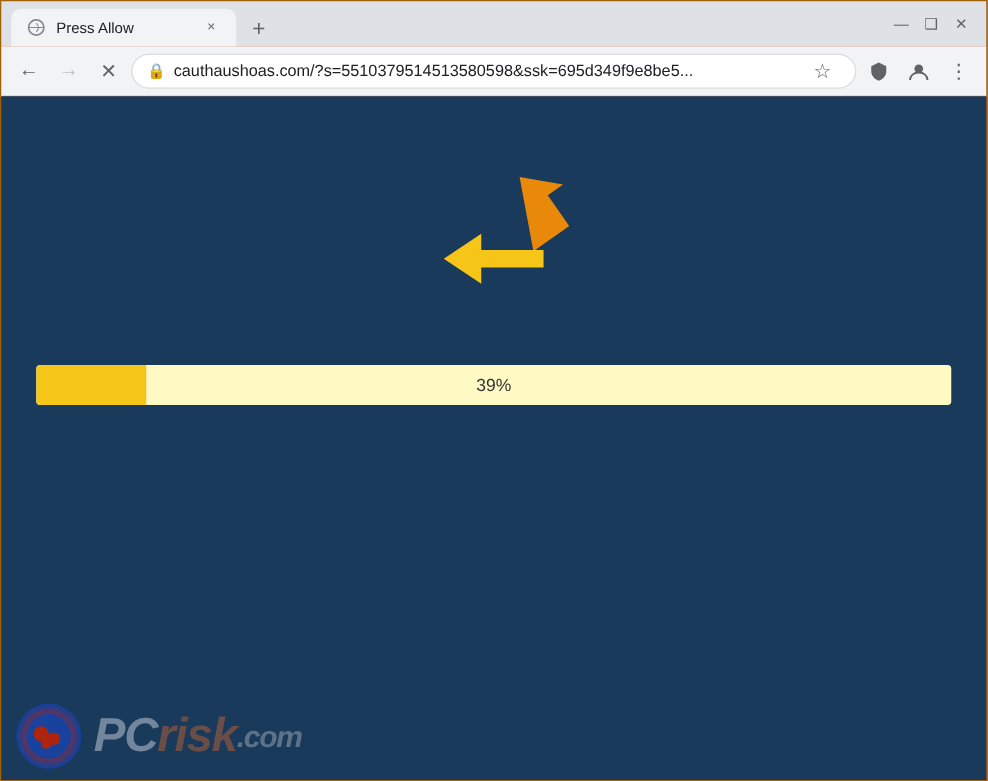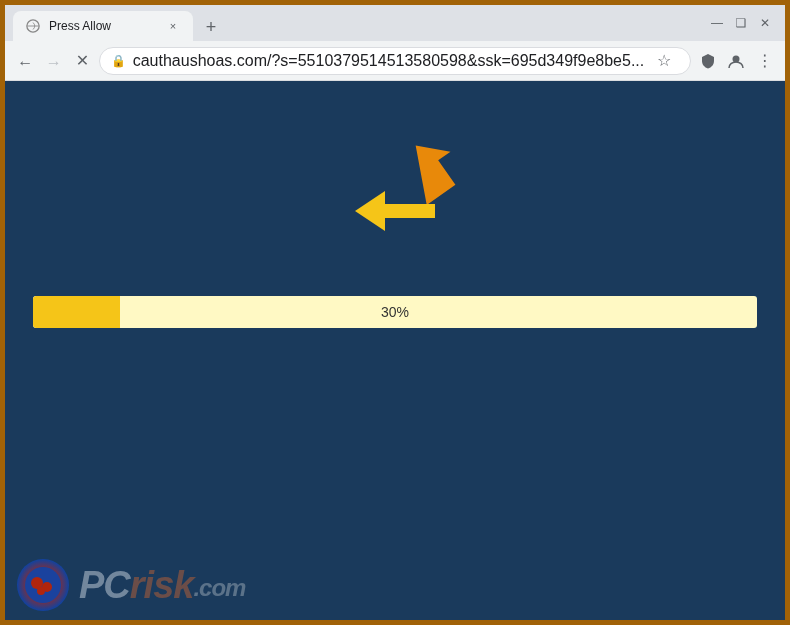--- a/index.html
+++ b/index.html
@@ -9,21 +9,21 @@
       font-family: 'Segoe UI', Arial, sans-serif;
       background: #dee1e6;
       overflow: hidden;
     }
 
     
     .browser-window {
       width: 790px;
       height: 625px;
       background: #c2410c;
-      border: 5px solid #a16207;
+      border: 1px solid #a16207;
       display: flex;
       flex-direction: column;
     }
 
     
     .title-bar {
       height: 36px;
       background: #dee1e6;
       display: flex;
       align-items: center;
@@ -155,21 +155,21 @@
       border: 1px solid #dadce0;
     }
 
     .lock-icon {
       color: #5f6368;
       font-size: 12px;
     }
 
     .url-text {
       flex: 1;
-      font-size: 16px;
+      font-size: 13px;
       color: #202124;
       white-space: nowrap;
       overflow: hidden;
       text-overflow: ellipsis;
     }
 
     .star-btn, .profile-btn, .menu-btn {
       width: 28px;
       height: 28px;
       border-radius: 50%;
@@ -372,21 +372,21 @@
 
       <div class="arrow-yellow">
         <svg width="80" height="50" viewBox="0 0 80 50">
           <polygon points="30,5 0,25 30,45 30,32 80,32 80,18 30,18" fill="#f5c518"></polygon>
         </svg>
       </div>
     </div>
 
     <div class="progress-container">
       <div class="progress-fill" style="width: 12%"></div>
-      <span class="progress-label">30%</span>
+      <span class="progress-label">39%</span>
     </div>
 
     <div class="watermark">
       <div class="watermark-logo">
         <svg width="40" height="40" viewBox="0 0 40 40">
           <circle cx="20" cy="20" r="18" fill="#1a44aa"></circle>
           <circle cx="14" cy="18" r="6" fill="#cc2200"></circle>
           <circle cx="24" cy="22" r="5" fill="#cc2200"></circle>
           <circle cx="18" cy="26" r="4" fill="#cc2200"></circle>
         </svg>

